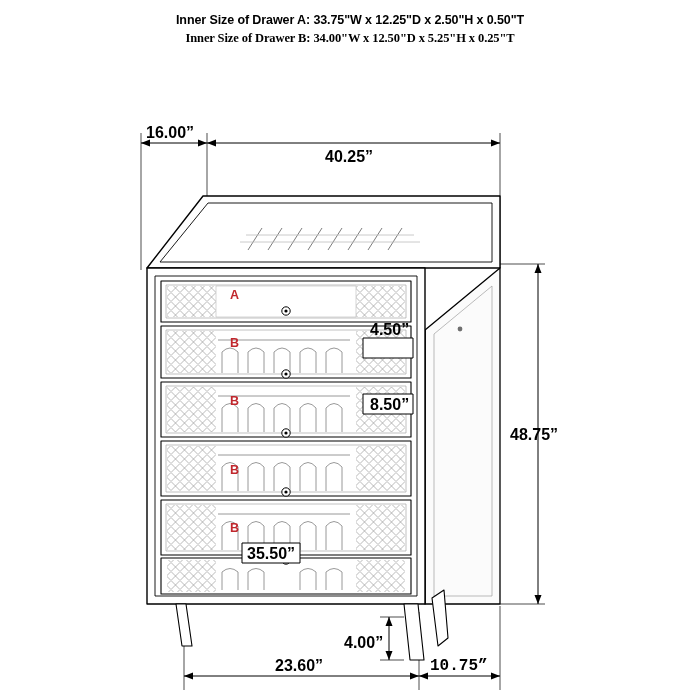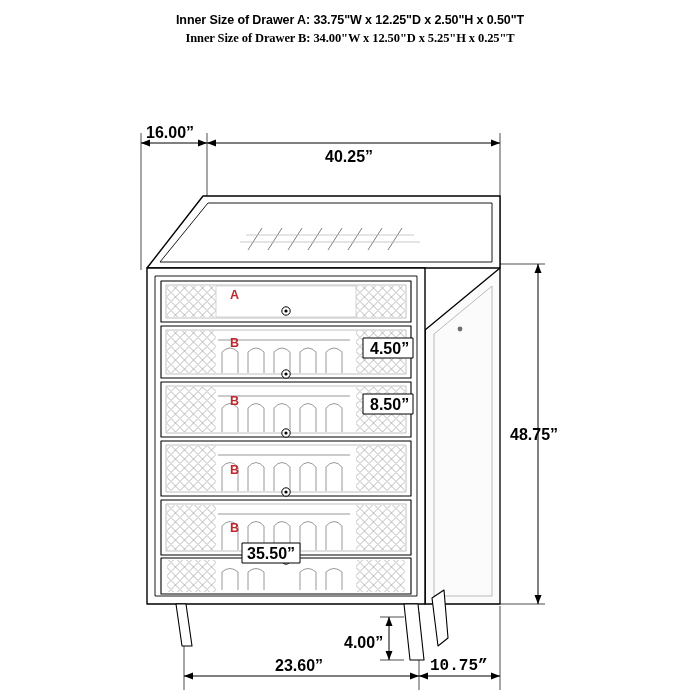--- a/index.html
+++ b/index.html
@@ -238,21 +238,21 @@
     </g>
   </svg>
 
   <div class="dim-label" style="left:146px; top:124px;">16.00”</div>
   <div class="dim-label" style="left:325px; top:124px;margin-top:24px;">40.25”</div>
   <div class="dim-label" style="left:510px; top:426px;">48.75”</div>
   <div class="dim-label" style="left:275px; top:657px;">23.60”</div>
   <div class="dim-label" style="left:344px; top:634px;">4.00”</div>
   <div class="dim-label" style="left:430px; top:657px;font-family:Liberation Mono, monospace;">10.75”</div>
 
-  <div class="dim-label" style="left:370px; top:340px;text-align:center;">4.50”</div>
+  <div class="dim-label" style="left:370px; top:321px;text-align:center;">4.50”</div>
   <div class="dim-label" style="left:370px; top:396px;">8.50”</div>
   <div class="dim-label" style="left:247px; top:545px;">35.50”</div>
 
   <div class="drawer-label" style="left:230px; top:288px;">A</div>
   <div class="drawer-label" style="left:230px; top:336px;">B</div>
   <div class="drawer-label" style="left:230px; top:394px;">B</div>
   <div class="drawer-label" style="left:230px; top:463px;">B</div>
   <div class="drawer-label" style="left:230px; top:521px;">B</div>
 
 </div>

